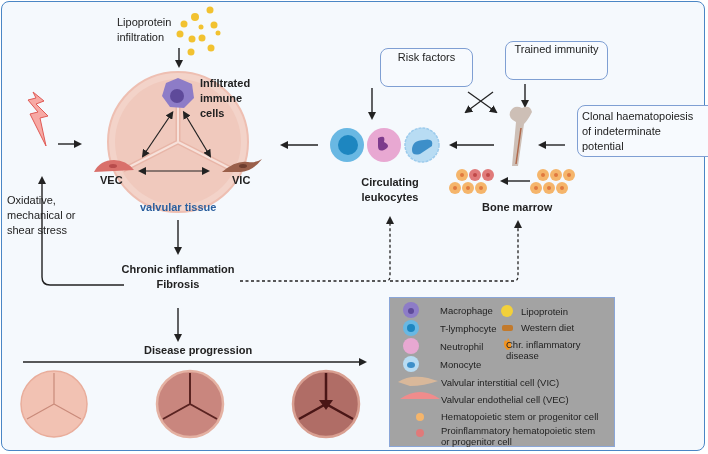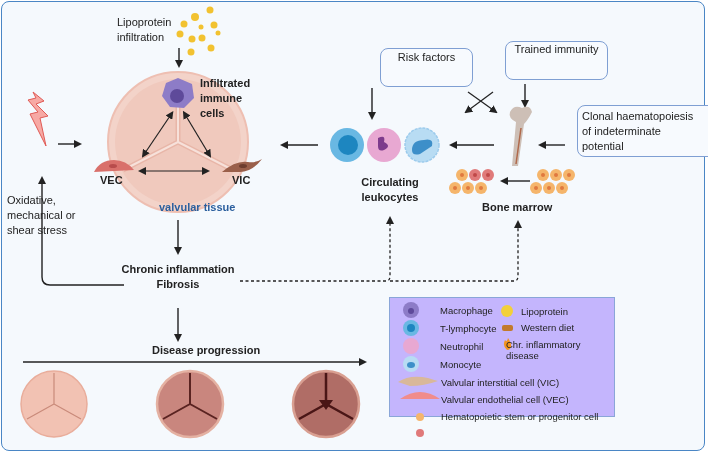--- a/index.html
+++ b/index.html
@@ -2,23 +2,23 @@
 <html><head>
 <meta charset="utf-8">
 <style>
   html, body { margin:0; padding:0; background:#ffffff; }
   body { width:708px; height:454px; position:relative; overflow:hidden; font-family:"Liberation Sans", sans-serif; }
   #frame { position:absolute; left:1px; top:1px; width:704px; height:450px; border:1.5px solid #4a86c5; border-radius:8px; background:#f5f9fd; box-sizing:border-box; }
   svg#dia { position:absolute; left:0; top:0; }
   .lbl { position:absolute; font-size:11px; color:#222; line-height:15px; white-space:nowrap; }
   .bold { font-weight:bold; }
   .center { text-align:center; }
-  .blue { color:#2b5f9e;margin-left:19px; }
+  .blue { color:#2b5f9e; }
   .box { position:absolute; border:1.3px solid #7f9fd3; border-radius:8px; background:#f7fafe; box-sizing:border-box; }
-  .legend { position:absolute; left:389px; top:297px; width:226px; height:120px; border:1.5px solid #8aa6d8; background:#c4b5fd; box-sizing:border-box; }
+  .legend { position:absolute; left:389px; top:297px; width:226px; height:150px; border:1.5px solid #8aa6d8; background:#a3a3a3; box-sizing:border-box; }
   .lg { position:absolute; font-size:9.5px; color:#222; line-height:11px; white-space:nowrap; }
 </style>
 </head>
 <body>
 
 <div id="frame"></div>
 
 <svg id="dia" width="708" height="454">
   <defs>
     <marker id="ah" markerWidth="8" markerHeight="8" refX="6" refY="4" orient="auto" markerUnits="userSpaceOnUse">
@@ -179,21 +179,21 @@
 <div class="lbl bold blue" style="left:140px;top:200px;">valvular tissue</div>
 <div class="lbl" style="left:7px;top:153px;margin-top:40px;">
     <div>Oxidative,</div>
     <div>mechanical or</div>
     <div>shear stress</div>
   </div>
 <div class="lbl bold center" style="left:116px;top:262px;width:124px;">
     <div>Chronic inflammation</div>
     <div>Fibrosis</div>
   </div>
-<div class="lbl bold" style="left:123px;top:343px;padding-left:29px;">Disease progression</div>
+<div class="lbl bold" style="left:115px;top:343px;padding-left:29px;">Disease progression</div>
 
 <div class="box" style="left:380px;top:41px;width:93px;height:39px;margin-top:7px;">
   <div class="lbl" style="left:0;top:1px;width:91px;text-align:center;">Risk factors</div>
 </div>
 <div class="box" style="left:505px;top:41px;width:103px;height:39px;">
   <div class="lbl" style="left:0;top:0px;width:101px;text-align:center;">Trained immunity</div>
 </div>
 <div class="box" style="left:577px;top:105px;width:150px;height:52px;">
   <div class="lbl" style="left:4px;top:3px;">
       <div>Clonal haematopoiesis</div>
@@ -230,13 +230,17 @@
   <div class="lg" style="left:50px;top:61px;">Monocyte</div>
   <div class="lg" style="left:131px;top:8px;">Lipoprotein</div>
   <div class="lg" style="left:131px;top:24px;">Western diet</div>
   <div class="lg" style="left:116px;top:41px;">
       <div>Chr. inflammatory</div>
       <div>disease</div>
     </div>
   <div class="lg" style="left:51px;top:79px;">Valvular interstitial cell (VIC)</div>
   <div class="lg" style="left:51px;top:96px;">Valvular endothelial cell (VEC)</div>
   <div class="lg" style="left:51px;top:113px;">Hematopoietic stem or progenitor cell</div>
+  <div class="lg" style="left:51px;top:127px;">
+      <div>Proinflammatory hematopoietic stem</div>
+      <div>or progenitor cell</div>
+    </div>
 </div>
 
 </body></html>

